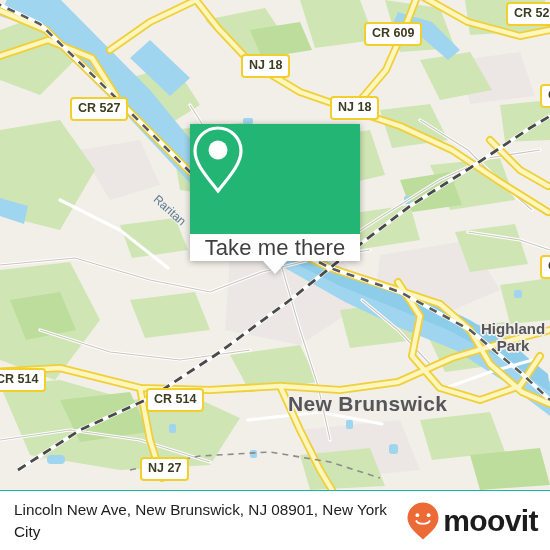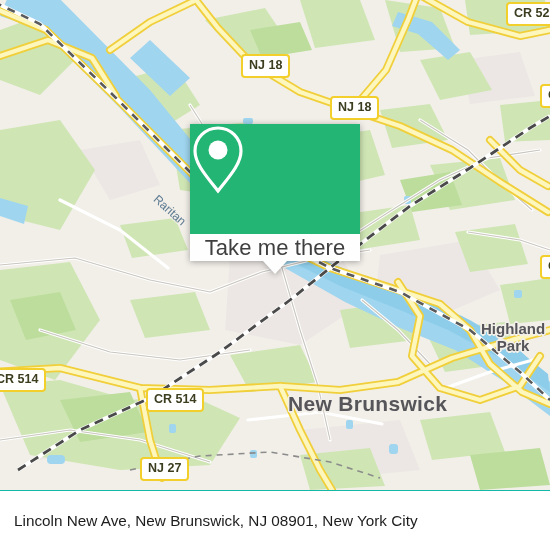--- a/index.html
+++ b/index.html
@@ -190,21 +190,23 @@
 
     <div class="river-label" style="left:160px;top:192px;transform:rotate(42deg);transform-origin:0 0;">Raritan</div>
 
     <div class="city-label city-main" style="left:288px;top:392px;">New Brunswick</div>
     <div class="city-label city-sub" style="left:481px;top:320px;">
       <div>Highland</div>
       <div>Park</div>
     </div>
 
     <div class="shield" style="left:506px;top:2px;">CR 529</div>
+    <div class="shield" style="left:364px;top:22px;">CR 609</div>
     <div class="shield" style="left:241px;top:54px;">NJ 18</div>
+    <div class="shield" style="left:70px;top:97px;">CR 527</div>
     <div class="shield" style="left:330px;top:96px;">NJ 18</div>
     <div class="shield" style="left:-12px;top:368px;">CR 514</div>
     <div class="shield" style="left:146px;top:388px;">CR 514</div>
     <div class="shield" style="left:140px;top:457px;text-align:right;">NJ 27</div>
     <div class="shield" style="left:540px;top:84px;">CR</div>
     <div class="shield" style="left:540px;top:255px;">CR</div>
 
     <div class="popup">
       <div class="popup-head">
         <svg width="56" height="72" viewBox="0 0 56 72">
@@ -215,15 +217,25 @@
       <div class="popup-foot">
         <span class="popup-foot-label">Take me there</span>
       </div>
       <div class="popup-tail"></div>
     </div>
 
   </div>
 
   <div class="footer">
     <div class="footer-address">Lincoln New Ave, New Brunswick, NJ 08901, New York City</div>
+    <div class="footer-logo">
+      <svg width="34" height="40" viewBox="0 0 34 40">
+        <path d="M17 1.5 C8.4 1.5 1.5 8.4 1.5 17 C1.5 25.6 11 33 17 38.5 C23 33 32.5 25.6 32.5 17
+                 C32.5 8.4 25.6 1.5 17 1.5 Z" fill="#ec6a35"></path>
+        <circle cx="11.4" cy="14.2" r="1.9" fill="#ffffff"></circle>
+        <circle cx="22.6" cy="14.2" r="1.9" fill="#ffffff"></circle>
+        <path d="M10.5 20.2 C12.6 23.6 21.4 23.6 23.5 20.2" fill="none" stroke="#ffffff" stroke-width="2.1" stroke-linecap="round"></path>
+      </svg>
+      <span class="logo-text">moovit</span>
+    </div>
   </div>
 
 </div>
 
 </body></html>

